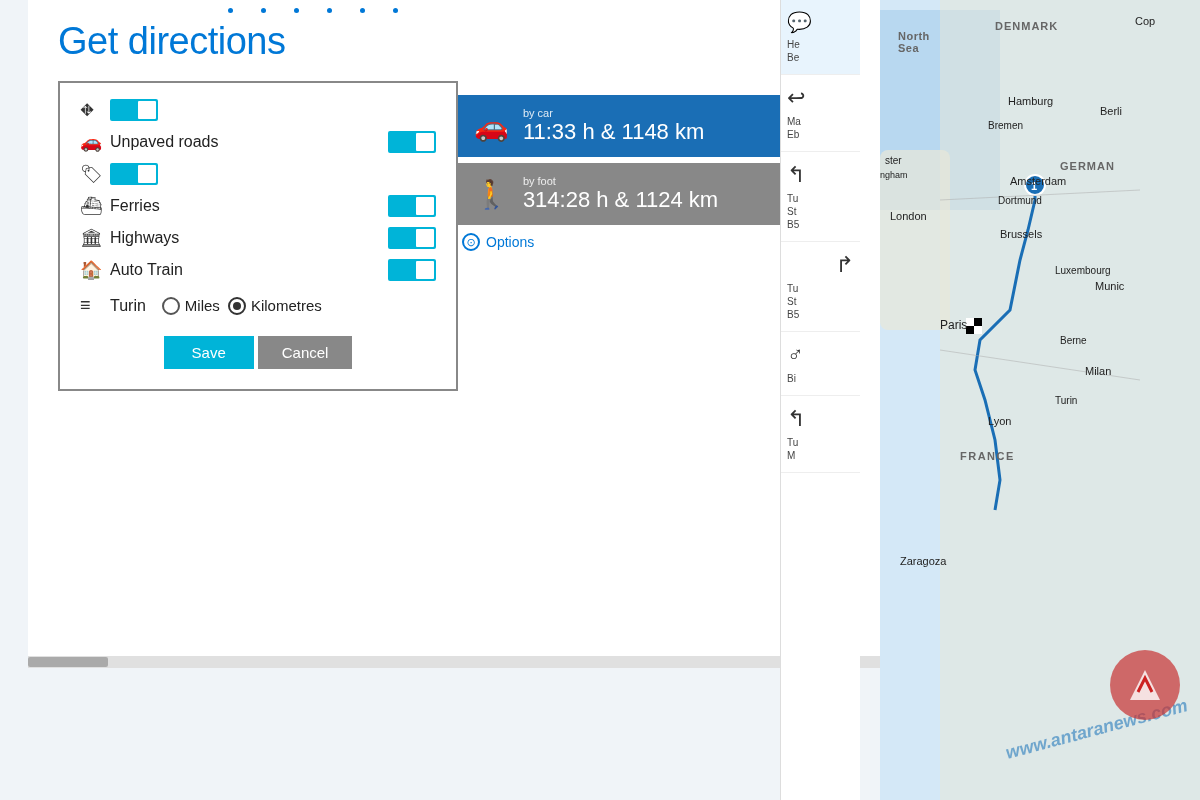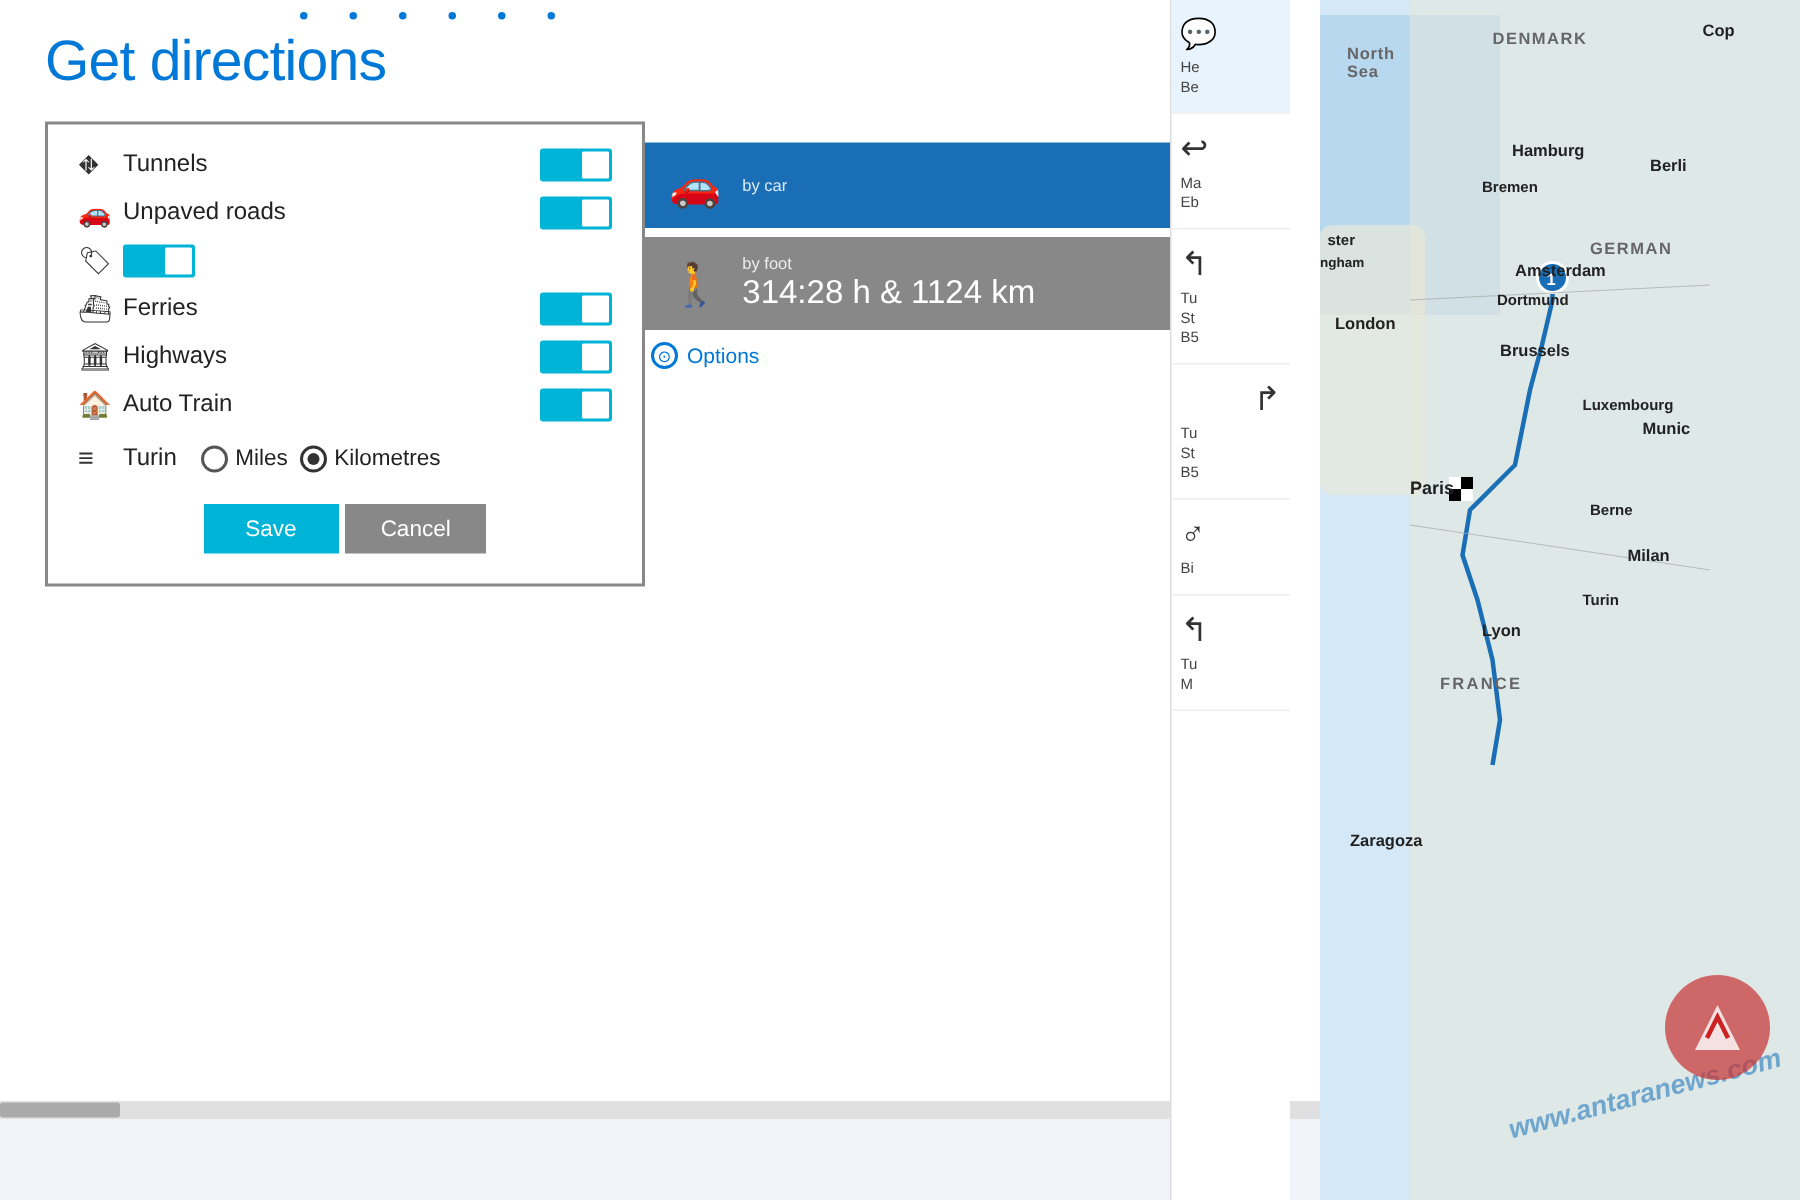--- a/index.html
+++ b/index.html
@@ -16,24 +16,25 @@
     .main-container {
       display: flex;
       width: 1200px;
       height: 800px;
       position: relative;
     }
 
     
     .left-panel {
       width: 880px;
-      height: 746px;
+      height: 668px;
       background: #ffffff;
       position: relative;
       padding: 20px 30px;
+      margin-left: 28px;
     }
 
     .page-title {
       font-size: 38px;
       font-weight: 300;
       color: #0078d7;
       margin-bottom: 18px;
       letter-spacing: -0.5px;
     }
 
@@ -282,21 +283,21 @@
       position: absolute;
       font-size: 11px;
       color: #666;
       font-weight: 700;
       letter-spacing: 0.5px;
     }
     .map-city {
       position: absolute;
       font-size: 12px;
       color: #222;
-      font-weight: 700;
+      font-weight: 400;
     }
 
     
     .north-sea {
       position: absolute;
       top: 10px;
       left: 0;
       width: 120px;
       height: 200px;
       background: #b8d8f0;
@@ -365,21 +366,20 @@
       <div class="dot"></div>
       <div class="dot"></div>
     </div>
 
     <h1 class="page-title">Get directions</h1>
 
     <div class="options-box">
 
       <div class="option-row">
         <span class="option-icon">⛖</span>
-        <span class="option-label">Tunnels</span>
         <div class="toggle on"></div>
       </div>
 
       <div class="option-row">
         <span class="option-icon">🚗</span>
         <span class="option-label">Unpaved roads</span>
         <div class="toggle on"></div>
       </div>
 
       <div class="option-row">
@@ -426,20 +426,21 @@
       </div>
 
     </div>
 
     <div class="directions-section">
 
       <div class="direction-card car">
         <span class="direction-icon">🚗</span>
         <div class="direction-info">
           <span class="direction-mode">by car</span>
+          <span class="direction-time">11:33 h &amp; 1148 km</span>
         </div>
       </div>
 
       <div class="direction-card foot">
         <span class="direction-icon">🚶</span>
         <div class="direction-info">
           <span class="direction-mode">by foot</span>
           <span class="direction-time">314:28 h &amp; 1124 km</span>
         </div>
       </div>

